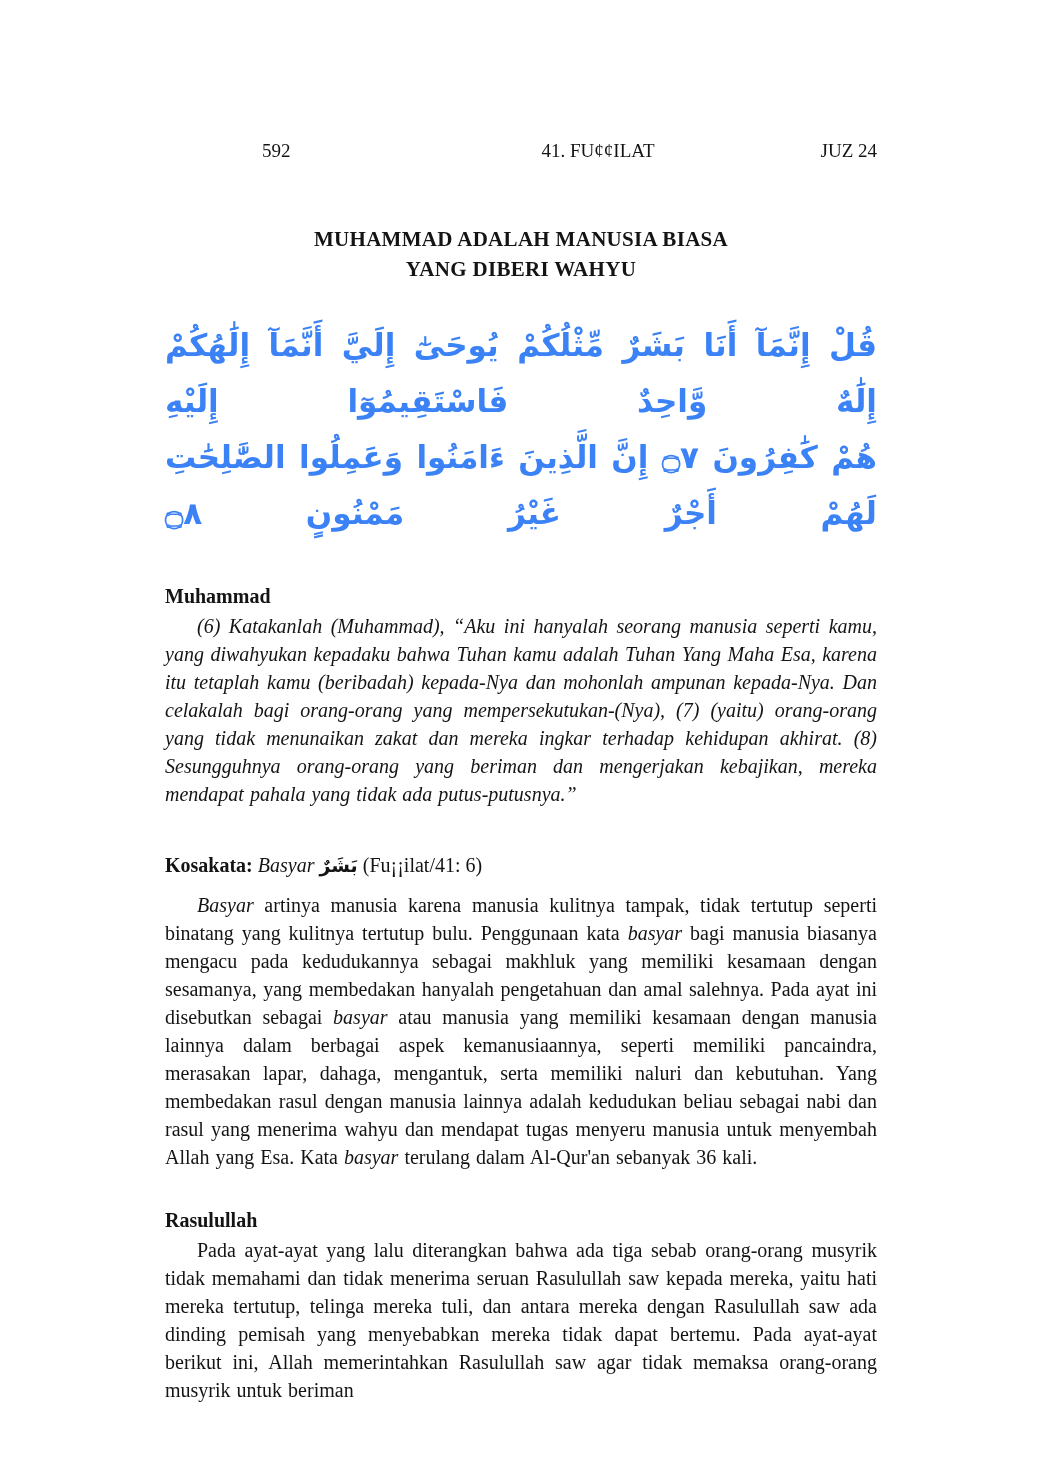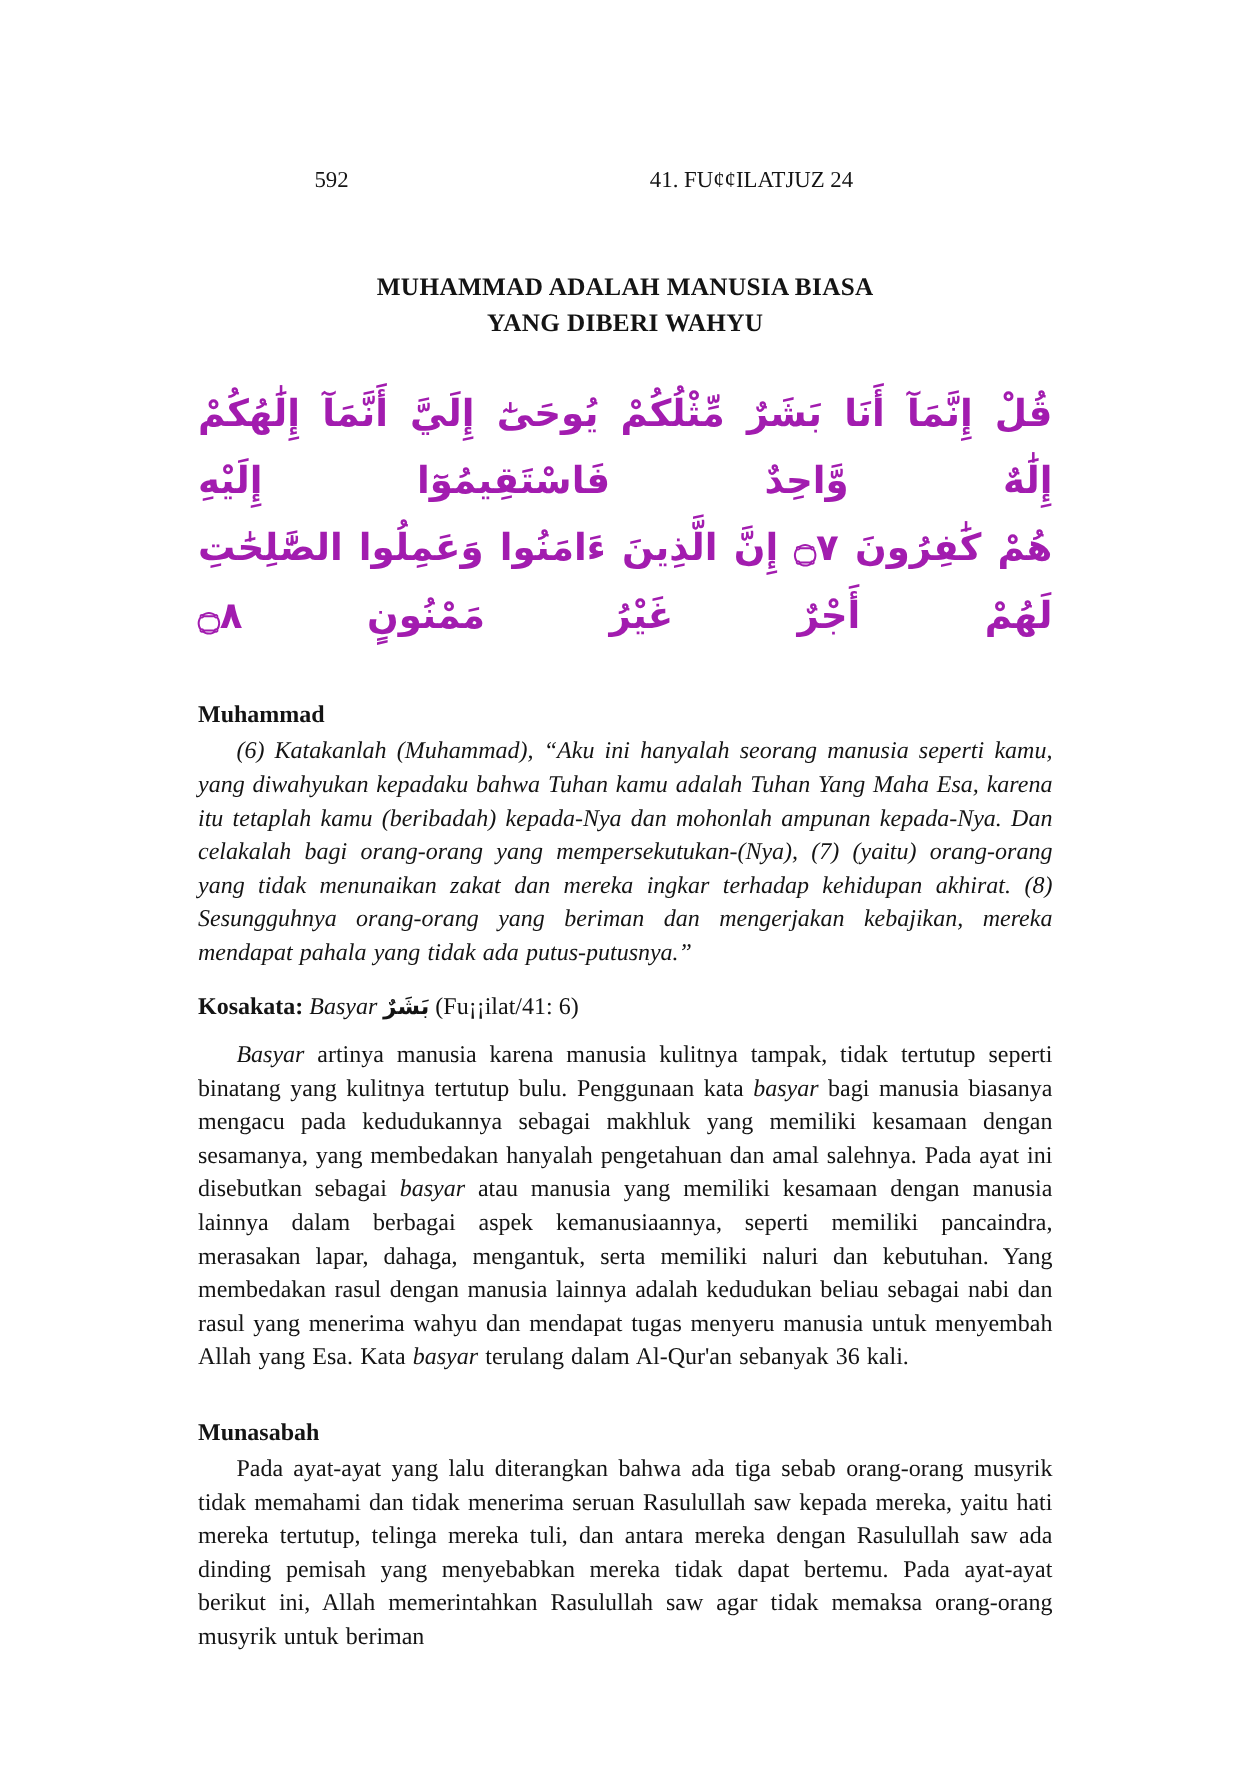--- a/index.html
+++ b/index.html
@@ -21,57 +21,57 @@
   }
   
   .page-header {
     display: flex;
     align-items: baseline;
     font-size: 19px;
     margin-bottom: 62px;
   }
   .page-header .hdr-left  { flex: 1; text-align: center; }
   .page-header .hdr-mid   { flex: 1.2; text-align: right; }
-  .page-header .hdr-right { flex: 1; text-align: left; }
+  .page-header .hdr-right { flex: 1; text-align: right; }
 
   
   .section-title {
     margin: 0 0 32px 0;
     text-align: center;
     font-size: 21px;
     font-weight: bold;
     line-height: 1.45;
     letter-spacing: 0.3px;
   }
 
   
   .arabic-block {
     direction: rtl;
     margin: 0 0 44px 0;
     font-family: "DejaVu Sans", sans-serif;
     font-weight: bold;
     font-size: 31px;
     line-height: 56px;
-    color: #a21caf;
+    color: #3b82f6;
   }
   .arabic-line {
     margin: 0;
     text-align: justify;
     text-align-last: justify;
     -moz-text-align-last: justify;
     word-spacing: 2px;
   }
 
   
   .sub-heading {
     font-size: 20px;
     font-weight: bold;
     margin: 0 0 4px 0;
   }
-  .kosakata-heading { margin-top: 20px; margin-bottom: 14px; }
+  .kosakata-heading { margin-top: 46px; margin-bottom: 14px; }
   .munasabah-heading { margin-top: 38px; }
 
   
   .body-par {
     margin: 0;
     text-align: justify;
     line-height: 28px;
     text-indent: 32px;
     word-spacing: 1px;
   }
@@ -113,17 +113,17 @@
     <h2 class="sub-heading kosakata-heading">
       <span>Kosakata:</span>
       <span class="italic" style="font-weight:normal;">Basyar</span>
       <span class="arabic-inline" lang="ar" dir="rtl">بَشَرٌ</span>
       <span style="font-weight:normal;">(Fu¡¡ilat/41: 6)</span>
     </h2>
     <p class="body-par"><span class="italic">Basyar</span><span> artinya manusia karena manusia kulitnya tampak, tidak tertutup seperti binatang yang kulitnya tertutup bulu. Penggunaan kata </span><span class="italic">basyar</span><span> bagi manusia biasanya mengacu pada kedudukannya sebagai makhluk yang memiliki kesamaan dengan sesamanya, yang membedakan hanyalah pengetahuan dan amal salehnya. Pada ayat ini disebutkan sebagai </span><span class="italic">basyar</span><span> atau manusia yang memiliki kesamaan dengan manusia lainnya dalam berbagai aspek kemanusiaannya, seperti memiliki pancaindra, merasakan lapar, dahaga, mengantuk, serta memiliki naluri dan kebutuhan. Yang membedakan rasul dengan manusia lainnya adalah kedudukan beliau sebagai nabi dan rasul yang menerima wahyu dan mendapat tugas menyeru manusia untuk menyembah Allah yang Esa. Kata </span><span class="italic">basyar</span><span> terulang dalam Al-Qur'an sebanyak 36 kali.</span></p>
   </section>
 
   <section>
-    <h2 class="sub-heading munasabah-heading">Munasabah</h2>
+    <h2 class="sub-heading munasabah-heading">Rasulullah</h2>
     <p class="body-par">Pada ayat-ayat yang lalu diterangkan bahwa ada tiga sebab orang-orang musyrik tidak memahami dan tidak menerima seruan Rasulullah saw kepada mereka, yaitu hati mereka tertutup, telinga mereka tuli, dan antara mereka dengan Rasulullah saw ada dinding pemisah yang menyebabkan mereka tidak dapat bertemu. Pada ayat-ayat berikut ini, Allah memerintahkan Rasulullah saw agar tidak memaksa orang-orang musyrik untuk beriman</p>
   </section>
 
 </div>
 
 </body></html>

